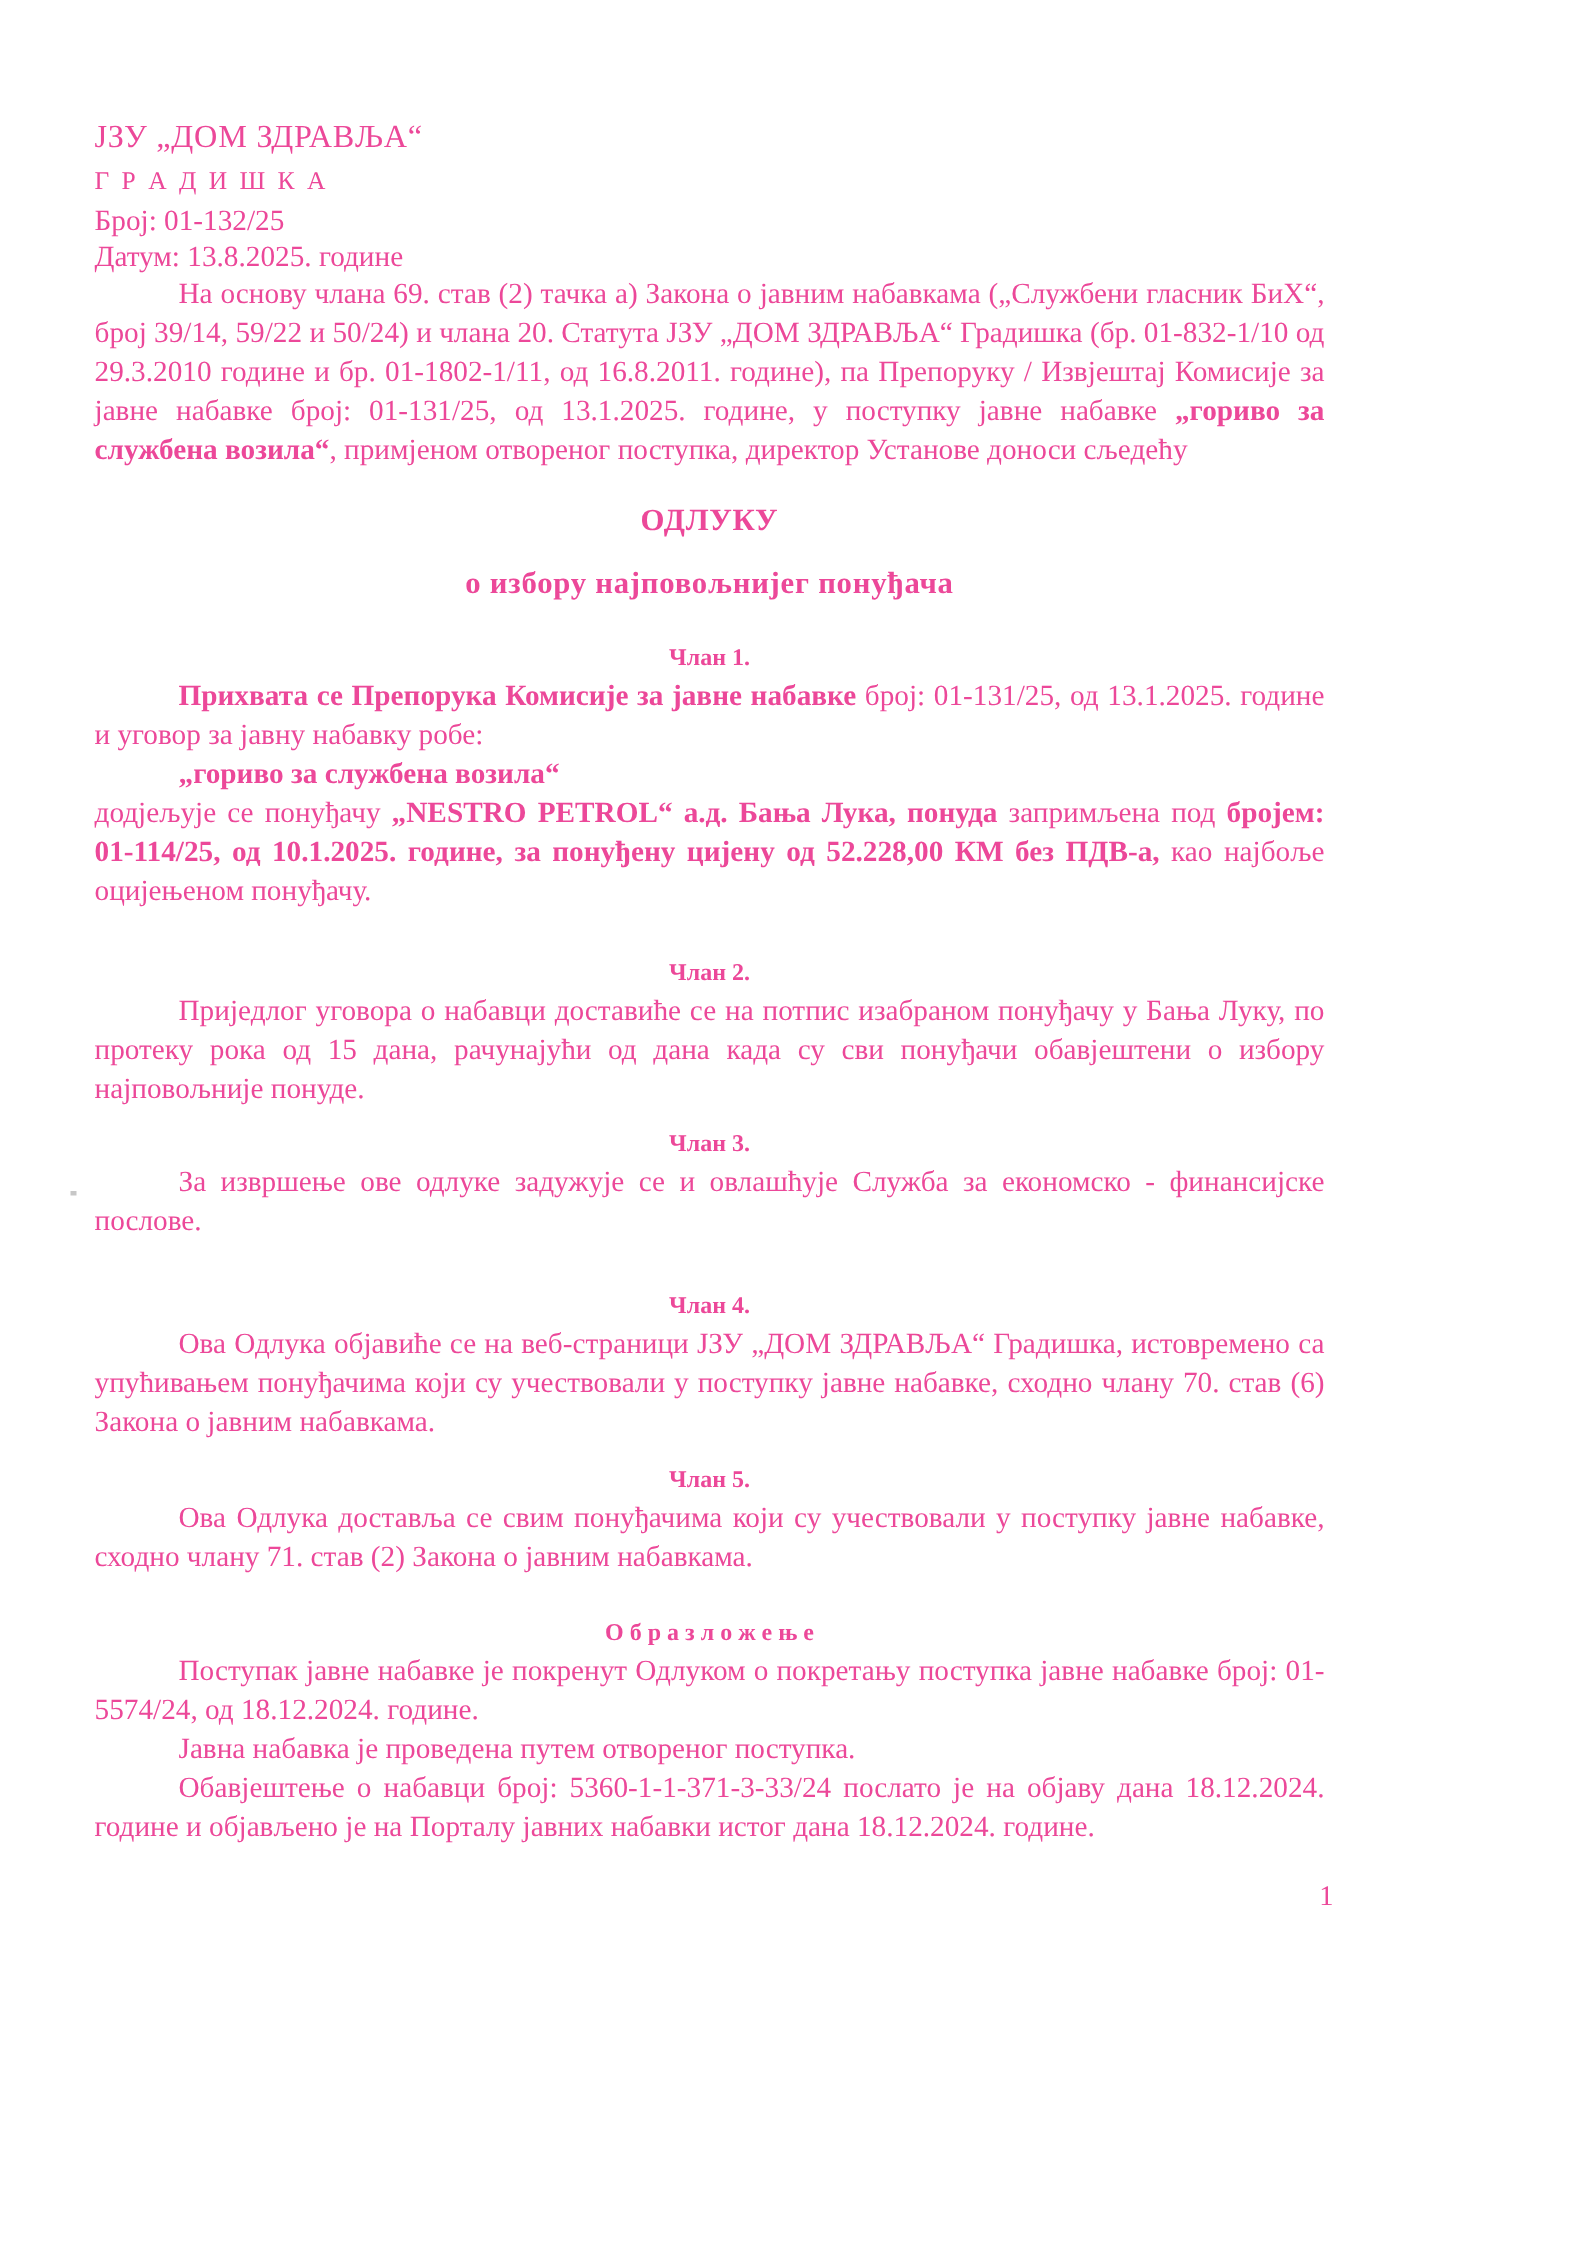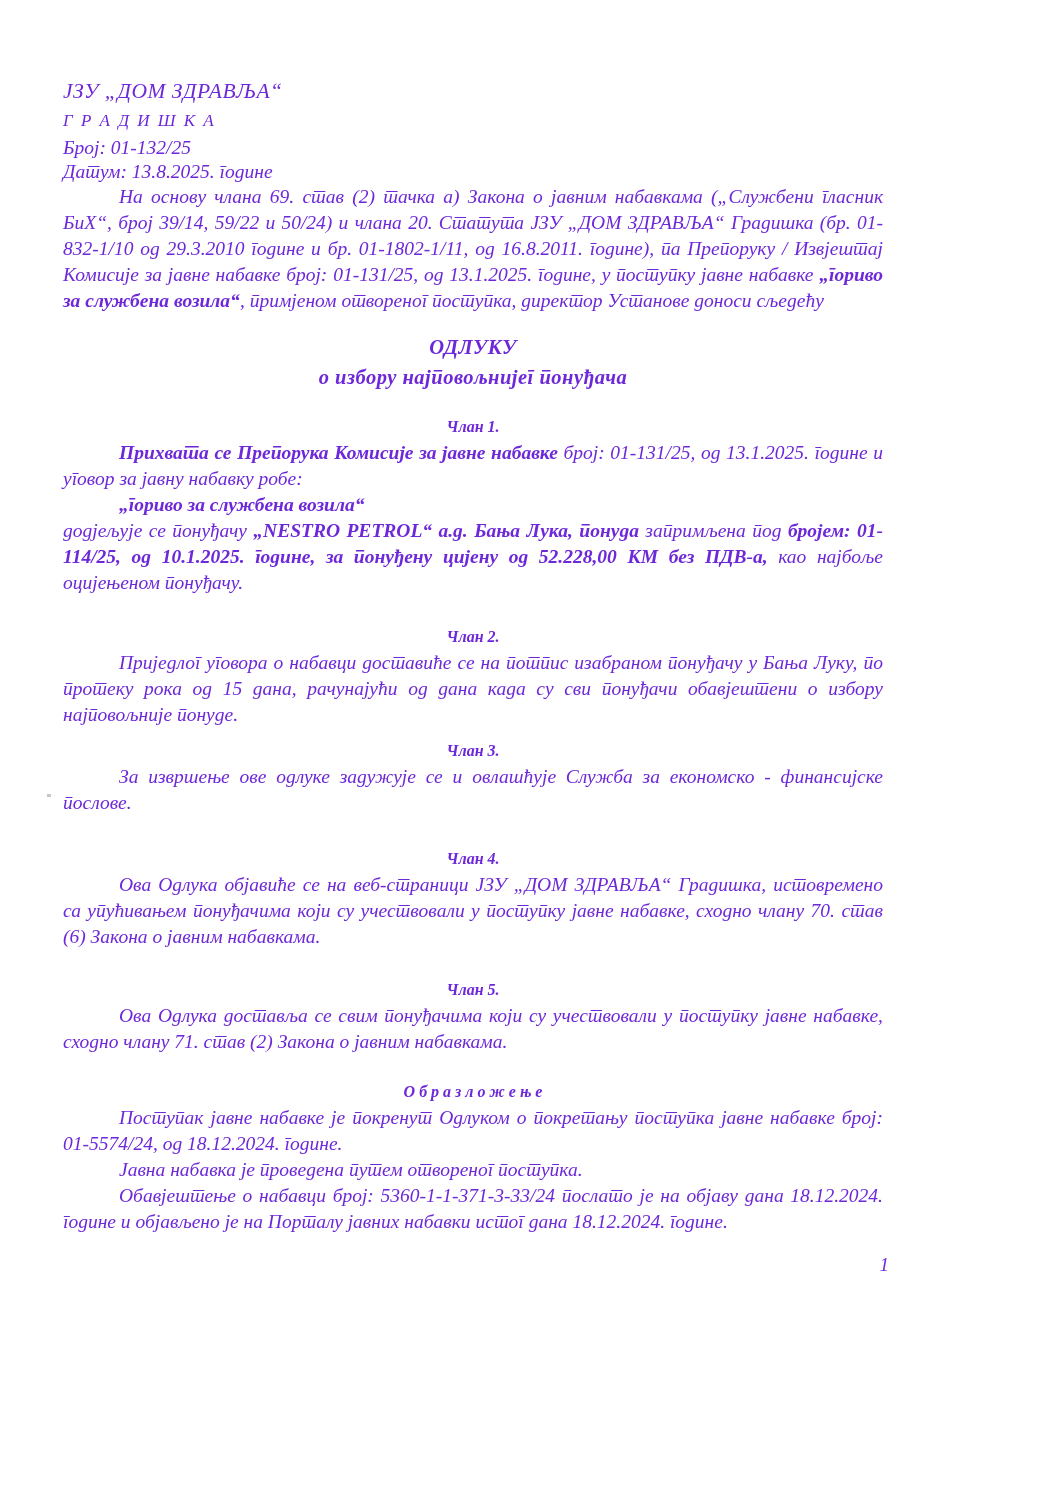--- a/index.html
+++ b/index.html
@@ -5,26 +5,25 @@
   html, body {
     margin: 0;
     padding: 0;
     background: #ffffff;
   }
   .page {
     position: relative;
     width: 945px;
     height: 1496px;
     background: #ffffff;
-    color: #6d28d9;
+    color: #ec4899;
     font-family: "Liberation Serif", "DejaVu Serif", serif;
     font-size: 19.5px;
     line-height: 26px;
     overflow: hidden;
-    font-style: italic;
   }
   .content {
     padding: 76px 62px 0 63px;
   }
   .header-block p {
     margin: 0;
     text-indent: 0;
   }
   .org-name {
     font-size: 21.5px;
@@ -48,36 +47,36 @@
     text-indent: 0;
   }
   .centered {
     text-align: center;
     text-indent: 0;
   }
   .bold { font-weight: bold; }
   .intro { margin-top: 26px; }
   .title-block { margin-top: 20px; }
   .title-block p {
-    margin: 4px;
+    margin: 16px;
     font-weight: bold;
     font-size: 20.5px;
     letter-spacing: 0.5px;
   }
   .chlan {
     margin: 0;
     text-align: center;
     font-weight: bold;
     font-size: 16px;
   }
   .m-1 { margin-top: 24px; }
   .m-2 { margin-top: 28px; }
   .m-3 { margin-top: 10px; }
   .m-4 { margin-top: 30px; }
-  .m-5 { margin-top: 27px; }
+  .m-5 { margin-top: 12px; }
   .m-obr { margin-top: 24px; }
   .subject-line {
     margin: 0;
     font-weight: bold;
   }
   .page-number {
     position: absolute;
     top: 1252px;
     right: 56px;
     font-size: 19px;

